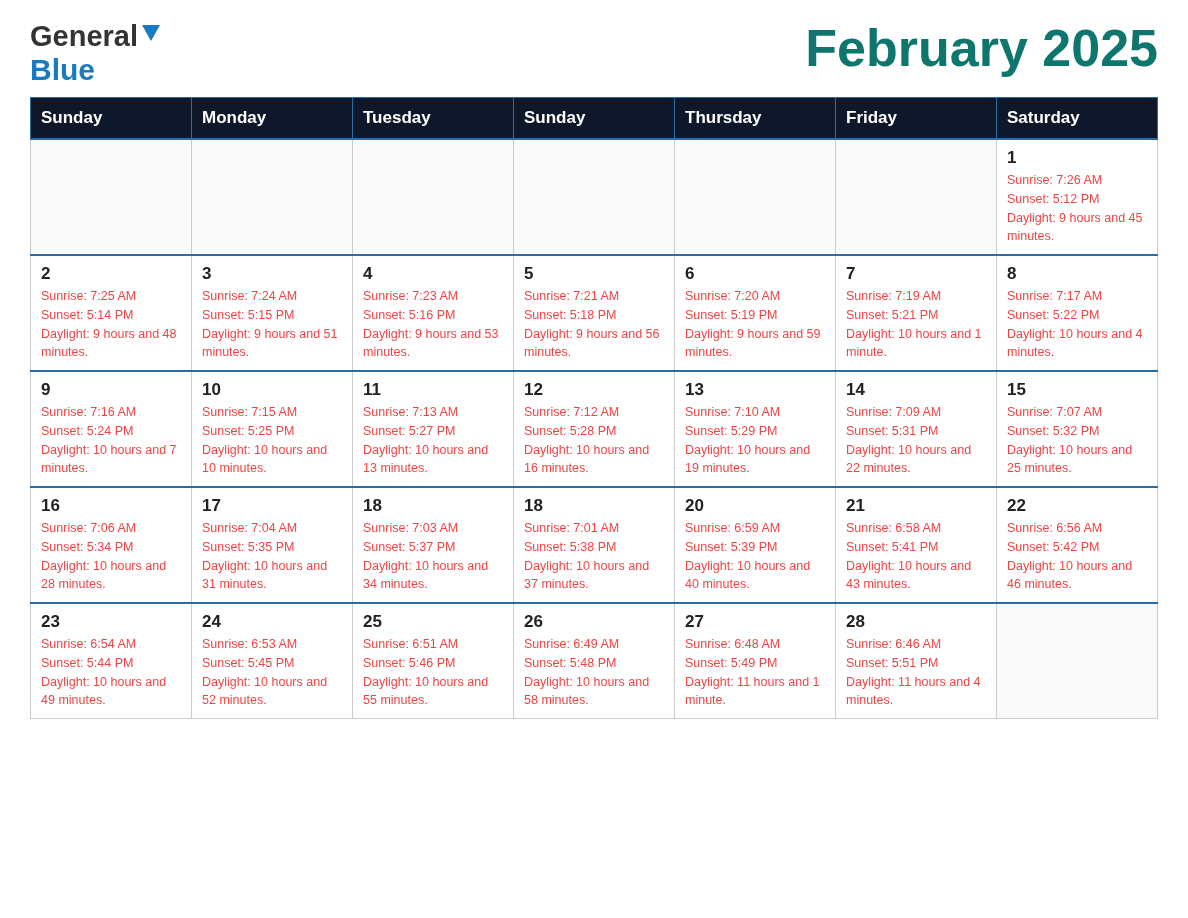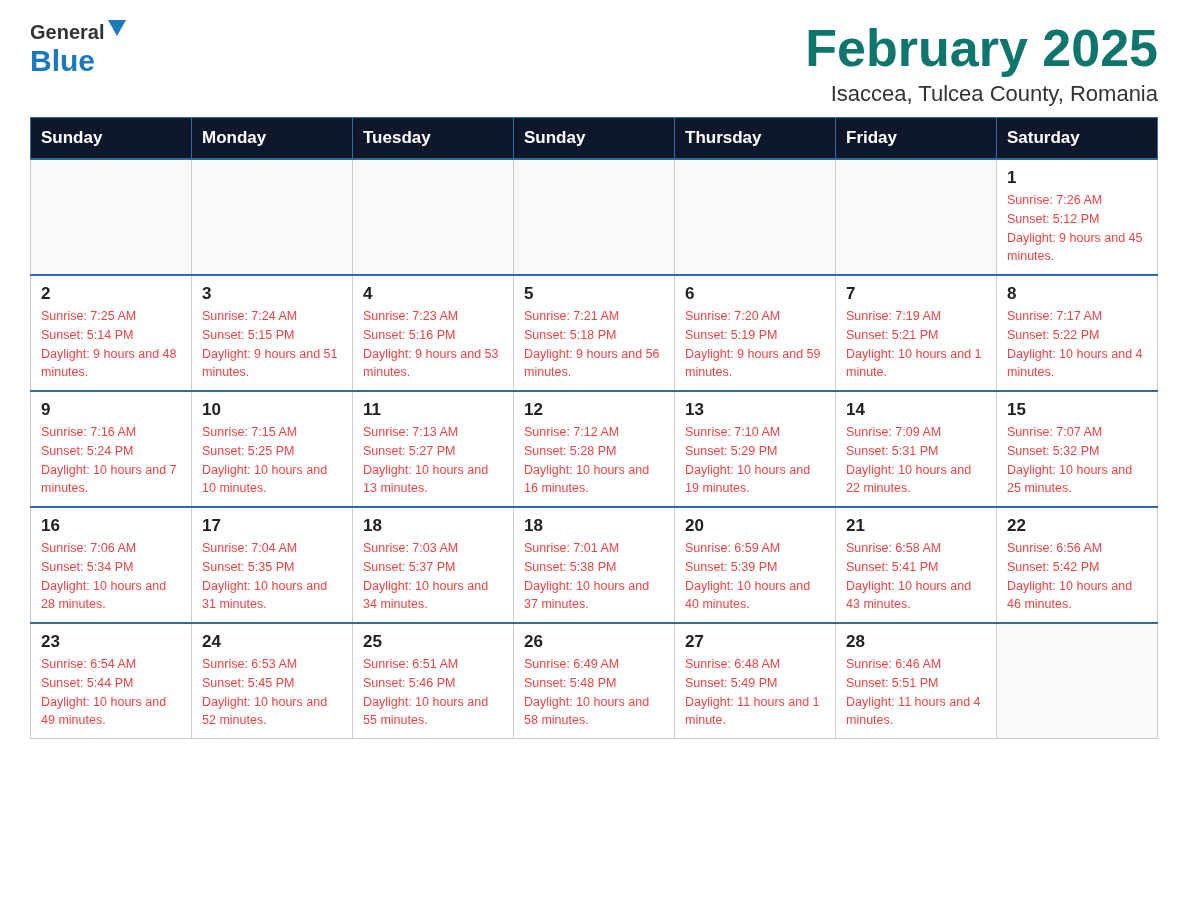--- a/index.html
+++ b/index.html
@@ -78,21 +78,21 @@
     }
     .empty-cell {
       background: #f9f9f9;
     }
     .logo-row {
       display: flex;
       flex-direction: row;
       align-items: center;
     }
     .logo-text-general {
-      font-size: 20px;
+      font-size: 29px;
       font-weight: bold;
       color: #333;
     }
     .logo-arrow {
       display: inline-block;
       margin-left: 2px;
       position: relative;
       top: -2px;
     }
     .logo-text-blue {
@@ -113,21 +113,20 @@
           <polygon points="2,2 20,2 11,18" fill="#1a7abf"></polygon>
         </svg>
       </span>
     </div>
     <div>
       <span class="logo-text-blue">Blue</span>
     </div>
   </div>
   <div class="title-block">
     <div class="month-year">February 2025</div>
-    <div class="location">Isaccea, Tulcea County, Romania</div>
   </div>
 </div>
 
 <table class="calendar">
   <thead>
     <tr>
     <th>Sunday</th>
         <th>Monday</th>
         <th>Tuesday</th>
         <th>Sunday</th>

